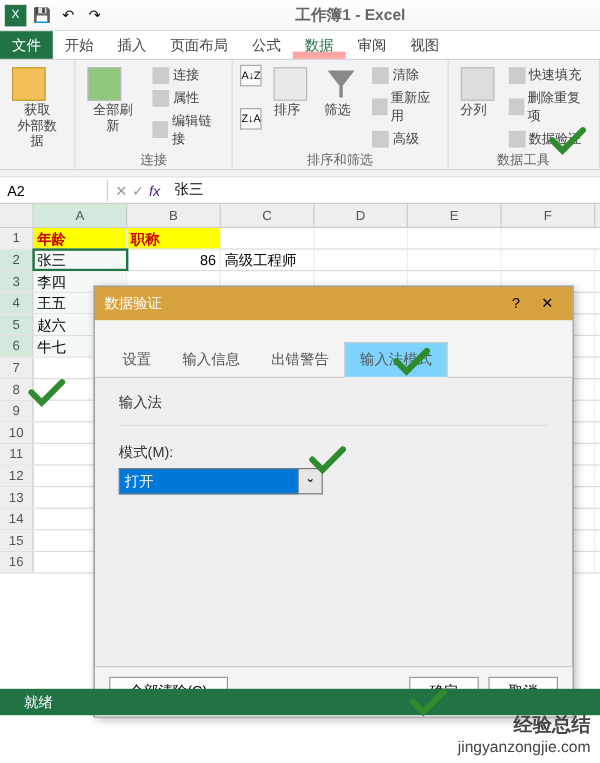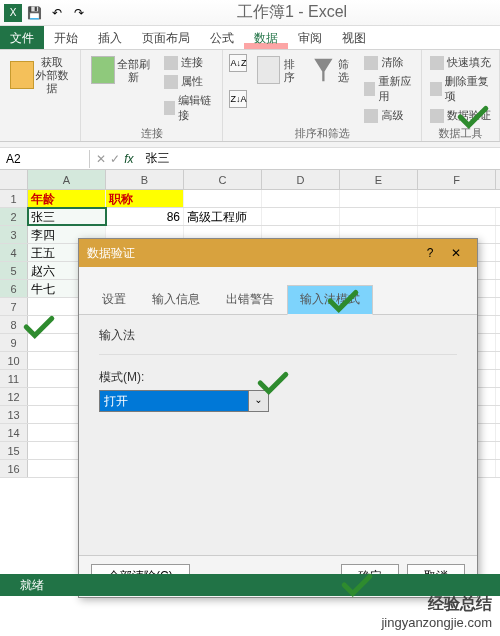--- a/index.html
+++ b/index.html
@@ -2,34 +2,34 @@
 <html><head>
 <meta charset="utf-8">
 <style>
 * { margin: 0; padding: 0; box-sizing: border-box; font-family: "Microsoft YaHei", sans-serif; }
 body { background: #fff; width: 500px; height: 636px; position: relative; overflow: hidden; font-size: 12px; }
 
 
 .titlebar { height: 26px; background: linear-gradient(#fff,#f7f7f7); display: flex; align-items: center; padding: 0 4px; border-bottom: 1px solid #ddd; }
 .qat { display: flex; gap: 4px; align-items: center; }
 .qat-icon { width: 18px; height: 18px; display: flex; align-items: center; justify-content: center; font-size: 12px; cursor: pointer; }
-.title-text { flex: 1; text-align: center; color: #666; font-size: 16px; }
+.title-text { flex: 1; text-align: center; color: #666; font-size: 13px; font-weight: bold; }
 
 
 .ribbon-tabs { display: flex; background: #fff; height: 24px; border-bottom: 1px solid #d4d4d4; }
 .tab { padding: 4px 10px; font-size: 12px; cursor: pointer; color: #444; }
 .tab.file { background: #217346; color: #fff; }
 .tab.active { color: #217346; border-bottom: 6px solid #fca5a5; }
 
 
 .ribbon { height: 92px; background: #f3f3f3; display: flex; border-bottom: 1px solid #ccc; }
 .group { border-right: 1px solid #ddd; padding: 4px 6px; display: flex; flex-direction: column; align-items: center; justify-content: space-between; }
 .group-label { font-size: 11px; color: #666; margin-top: 2px; }
 .group-content { display: flex; gap: 6px; align-items: flex-start; }
-.big-btn { display: flex; flex-direction: row; align-items: center; cursor: pointer; padding: 2px 4px; }
+.big-btn { display: flex; flex-direction: column; align-items: flex-start; cursor: pointer; padding: 2px 4px; }
 .big-btn-icon { width: 28px; height: 28px; background: #ddd; border: 1px solid #bbb; margin-bottom: 2px; }
 .big-btn-label { font-size: 11px; color: #444; text-align: center; line-height: 1.2; }
 .small-btns { display: flex; flex-direction: column; gap: 2px; font-size: 11px; color: #444; }
 .small-btn { display: flex; align-items: center; gap: 3px; cursor: pointer; padding: 1px 2px; }
 .small-icon { width: 14px; height: 14px; background: #ccc; display: inline-block; }
 .sort-icons { display: flex; flex-direction: column; gap: 18px; }
 .sort-icon { width: 18px; height: 18px; border: 1px solid #aaa; background: #f9f9f9; font-size: 9px; display:flex; align-items:center; justify-content:center; cursor:pointer; }
 
 
 .formula-row { display: flex; height: 22px; border-bottom: 1px solid #ccc; align-items: center; background: #fff; }
@@ -162,20 +162,24 @@
         <div class="small-btn">
             <span class="small-icon"></span>
             <span>高级</span>
           </div>
       </div>
     </div>
     <div class="group-label">排序和筛选</div>
   </div>
   <div class="group">
     <div class="group-content">
+      <div class="big-btn">
+        <div class="big-btn-icon"></div>
+        <div class="big-btn-label">分列</div>
+      </div>
       <div class="small-btns">
         <div class="small-btn">
             <span class="small-icon"></span>
             <span>快速填充</span>
           </div>
         <div class="small-btn">
             <span class="small-icon"></span>
             <span>删除重复项</span>
           </div>
         <div class="small-btn">
@@ -187,21 +191,21 @@
     <div class="group-label">数据工具</div>
   </div>
 </div>
 
 <div style="height:6px;background:#f3f3f3;border-bottom:1px solid #ddd;"></div>
 <div class="formula-row">
   <div class="name-box">A2</div>
   <div class="fx-btns">
     <span class="fx-btn">✕</span>
     <span class="fx-btn">✓</span>
-    <span class="fx-btn" style="font-style:italic;color:#14532d;">fx</span>
+    <span class="fx-btn" style="font-style:italic;color:#4c1d95;">fx</span>
   </div>
   <div class="formula-input">张三</div>
 </div>
 
 <div class="sheet">
   <div class="grid-header-row">
     <div class="corner"></div>
     <div class="col-header sel">A</div>
     <div class="col-header">B</div>
     <div class="col-header">C</div>

